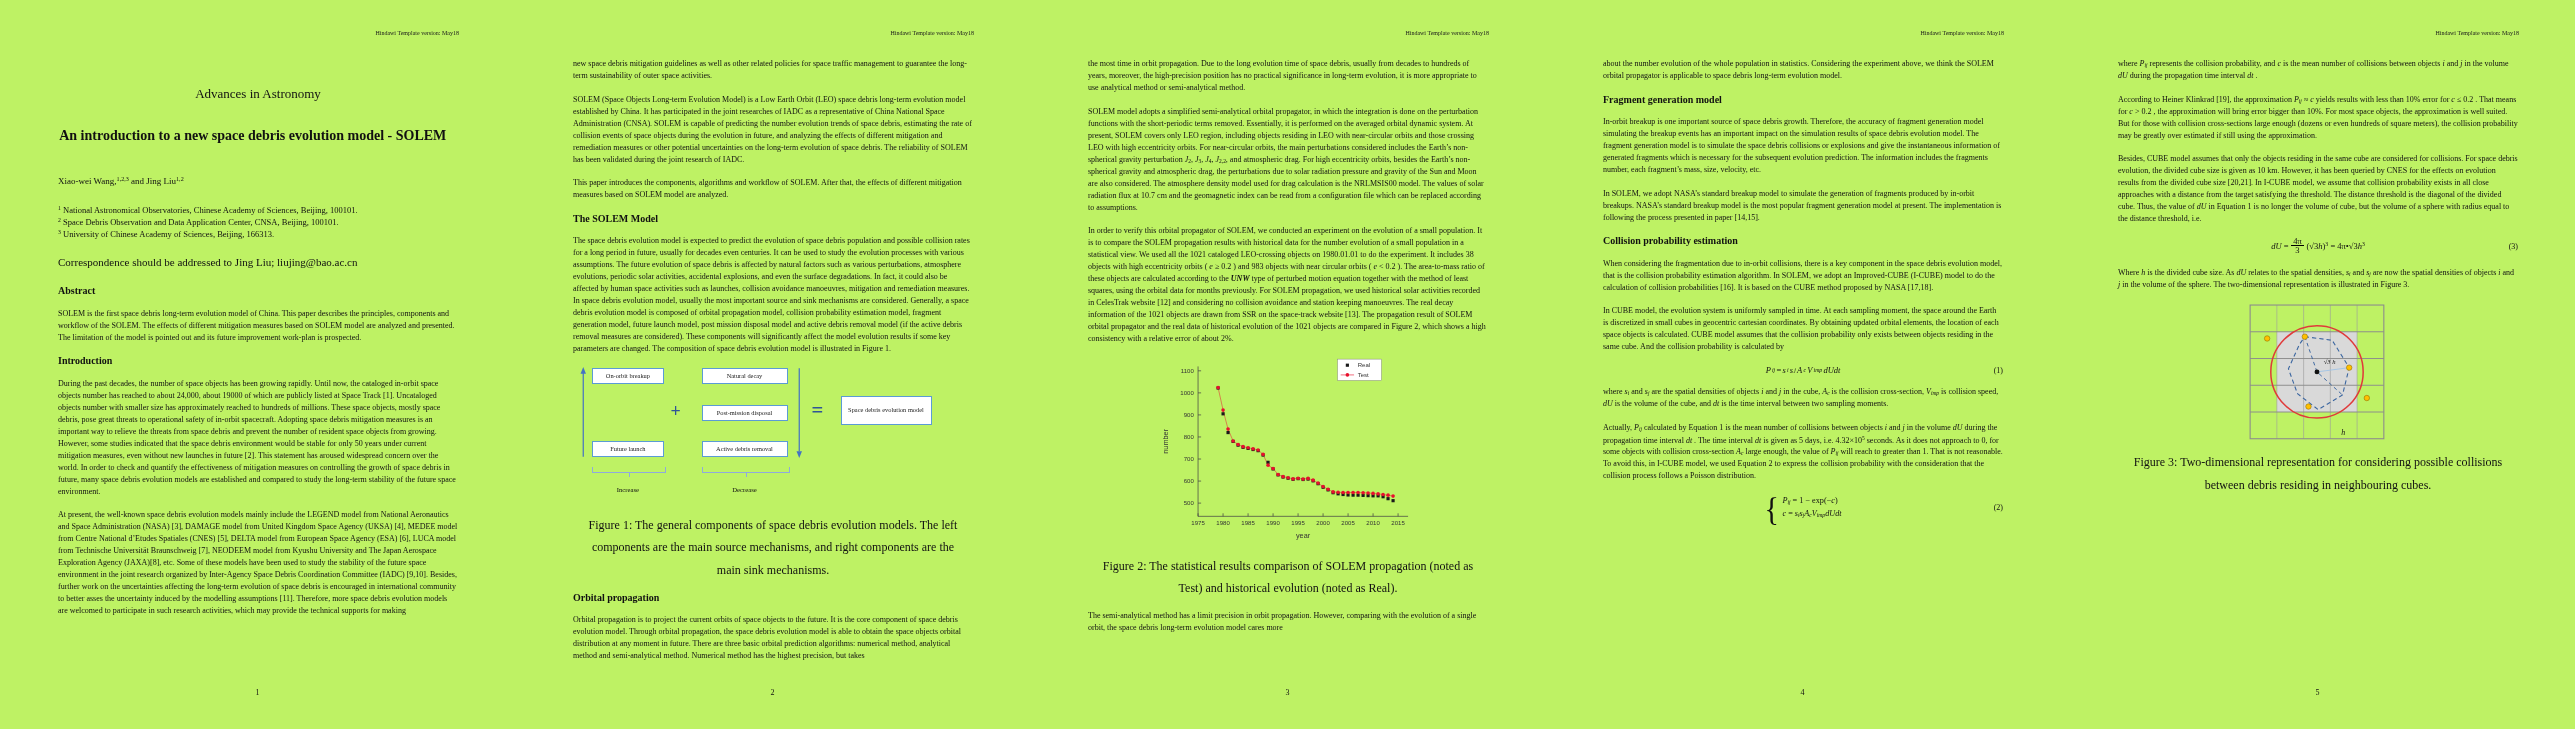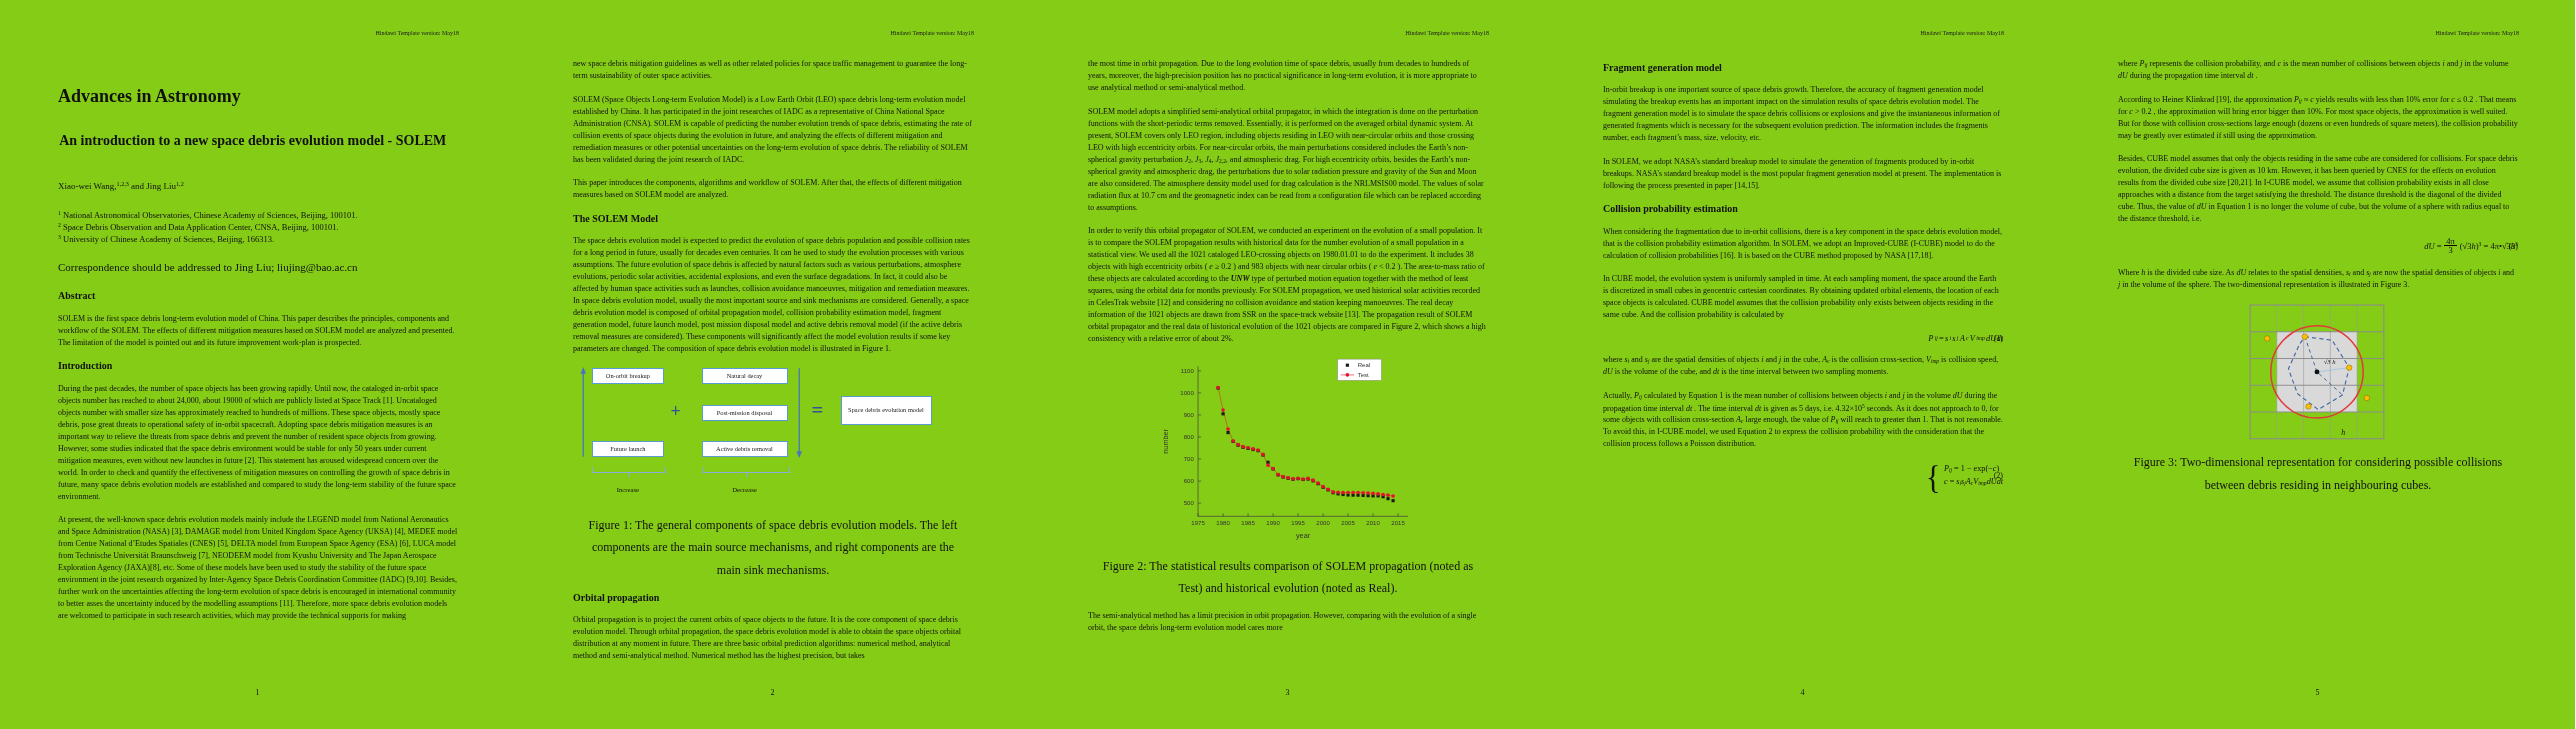--- a/index.html
+++ b/index.html
@@ -1,43 +1,43 @@
 <!DOCTYPE html>
 <html style="font-size:9.7px"><head>
 <meta charset="utf-8">
 <style>
   html,body{margin:0;padding:0;background:#ffffff;}
   body{width:2576px;height:729px;font-family:"Liberation Serif","DejaVu Serif",serif;color:#111;}
   .pages{display:flex;width:2576px;height:729px;}
-  .page{position:relative;width:515px;height:729px;background:#84cc16;overflow:hidden;flex:0 0 515px;}
+  .page{position:relative;width:515px;height:729px;background:#bef264;overflow:hidden;flex:0 0 515px;}
   .page-header{position:absolute;top:30px;right:56px;font-size:6px;color:#1a1a1a;}
   .content{padding:58px 57px 0 58px;}
   .p{font-size:8px;line-height:1.5;margin:0 0 11.5px 0;text-align:left;}
   .h-sec{font-size:10px;font-weight:bold;margin:3.6px 0 11.5px 0;}
-  .journal{font-size:18px;font-weight:bold;margin:28px 0 0 0;}
+  .journal{font-size:13px;font-weight:normal;margin:28px 0 0 0;text-align:center;}
   .paper-title{font-size:14px;font-weight:bold;margin:25.5px 0 0 1.2px;}
   .authors{font-size:9px;margin:32px 0 0 0;}
   .affils{font-size:8.5px;line-height:1.45;margin:18px 0 0 0;}
   .corr{font-size:11px;margin:16px 0 17px 0;}
   .sub{font-size:0.68em;vertical-align:-0.25em;}
   .sup{font-size:0.68em;vertical-align:0.5em;}
   .it{font-style:italic;}
   .b{font-weight:bold;}
   .page-number{position:absolute;bottom:32px;left:0;width:100%;text-align:center;font-size:8px;}
   .caption{font-size:12px;line-height:1.9;text-align:center;max-width:377px;margin:6px auto 9.7px auto;}
   
   .fig1-wrap{position:relative;width:389px;height:141px;margin:8.5px auto 3.6px auto;}
   .f1box{position:absolute;border:0.9px solid #5b9bd5;background:#fff;font-size:6.4px;display:flex;align-items:center;justify-content:center;text-align:center;padding:1.2px 2.4px;box-sizing:border-box;color:#222;}
   .f1op{position:absolute;color:#2f5597;font-weight:bold;}
   .f1arrow{position:absolute;}
   .brace{position:absolute;height:5.5px;border-left:1px solid #8faadc;border-right:1px solid #8faadc;border-bottom:1px solid #8faadc;}
   .brace::after{content:'';position:absolute;top:5.5px;left:50%;height:4.9px;border-left:1px solid #8faadc;}
   .f1label{position:absolute;font-size:6.7px;text-align:center;}
   
-  .eq-row{position:relative;text-align:right;margin:3.6px 0 11.5px 0;font-size:8.5px;}
+  .eq-row{position:relative;text-align:center;margin:3.6px 0 11.5px 0;font-size:8.5px;}
   .eq-no{position:absolute;right:0;top:50%;transform:translateY(-50%);font-size:8px;}
   .eq-inline{display:inline-flex;align-items:center;gap:1.2px;}
   .eq2-brace{font-size:30px;font-weight:400;line-height:0.9;transform:scaleY(1.15);margin-right:2.4px;}
   .eq2-lines{display:flex;flex-direction:column;align-items:flex-start;gap:3px;font-size:8.2px;}
   .frac{display:inline-flex;flex-direction:column;align-items:center;line-height:1.05;margin:0 1.2px;}
   .frac .num{border-bottom:0.6px solid #000;padding:0 2.4px;}
   .fig-center{text-align:center;margin:3.6px 0 0 0;}
   .tick{font-size:10px;fill:#333;font-family:"Liberation Sans","DejaVu Sans",sans-serif;}
   .axlabel{font-size:12px;fill:#333;font-family:"Liberation Sans","DejaVu Sans",sans-serif;}
   .ax{stroke:#444;stroke-width:1.2;fill:none;}
@@ -234,20 +234,21 @@
       </div>
       <div class="caption">Figure 2: The statistical results comparison of SOLEM propagation (noted as Test) and historical evolution (noted as Real).</div>
       <p class="p">The semi-analytical method has a limit precision in orbit propagation. However, comparing with the evolution of a single orbit, the space debris long-term evolution model cares more</p>
     </div>
     <div class="page-number">3</div>
   </div>
 
   <div class="page">
     <div class="page-header">Hindawi Template version: May18</div>
     <div class="content">
+      <p class="p">about the number evolution of the whole population in statistics. Considering the experiment above, we think the SOLEM orbital propagator is applicable to space debris long-term evolution model.</p>
       <div class="h-sec">Fragment generation model</div>
       <p class="p">In-orbit breakup is one important source of space debris growth. Therefore, the accuracy of fragment generation model simulating the breakup events has an important impact on the simulation results of space debris evolution model. The fragment generation model is to simulate the space debris collisions or explosions and give the instantaneous information of generated fragments which is necessary for the subsequent evolution prediction. The information includes the fragments number, each fragment’s mass, size, velocity, etc.</p>
       <p class="p">In SOLEM, we adopt NASA’s standard breakup model to simulate the generation of fragments produced by in-orbit breakups. NASA’s standard breakup model is the most popular fragment generation model at present. The implementation is following the process presented in paper [14,15].</p>
       <div class="h-sec">Collision probability estimation</div>
       <p class="p">When considering the fragmentation due to in-orbit collisions, there is a key component in the space debris evolution model, that is the collision probability estimation algorithm. In SOLEM, we adopt an Improved-CUBE (I-CUBE) model to do the calculation of collision probabilities [16]. It is based on the CUBE method proposed by NASA [17,18].</p>
       <p class="p">In CUBE model, the evolution system is uniformly sampled in time. At each sampling moment, the space around the Earth is discretized in small cubes in geocentric cartesian coordinates. By obtaining updated orbital elements, the location of each space objects is calculated. CUBE model assumes that the collision probability only exists between objects residing in the same cube. And the collision probability is calculated by</p>
       <div class="eq-row">
         <span class="eq-inline">
             <span class="it">P</span>
             <span class="sub it">ij</span>

